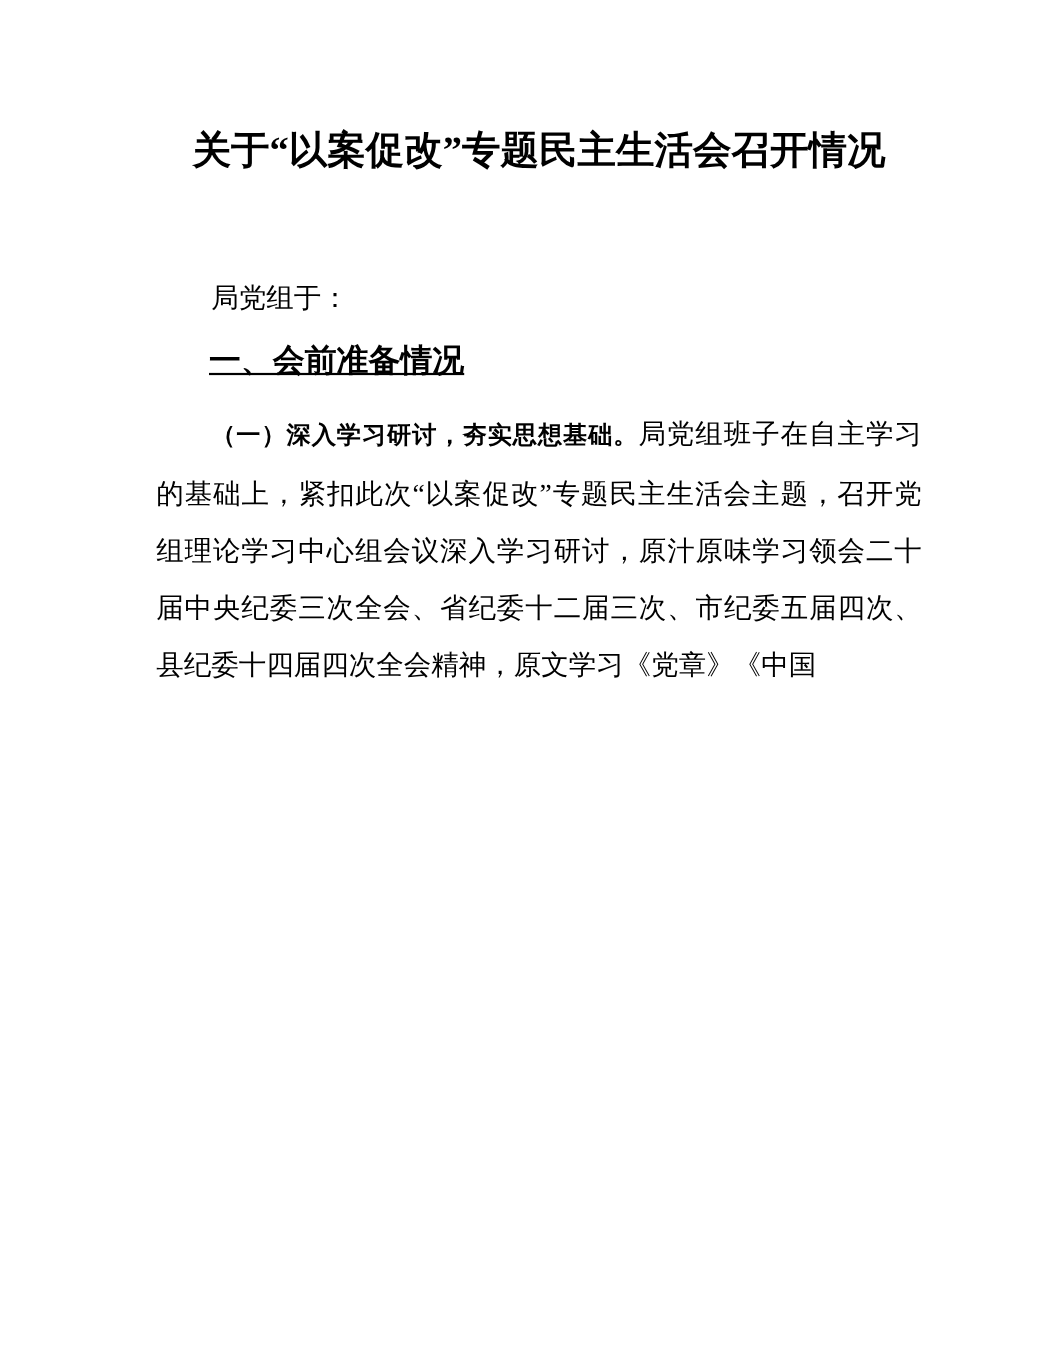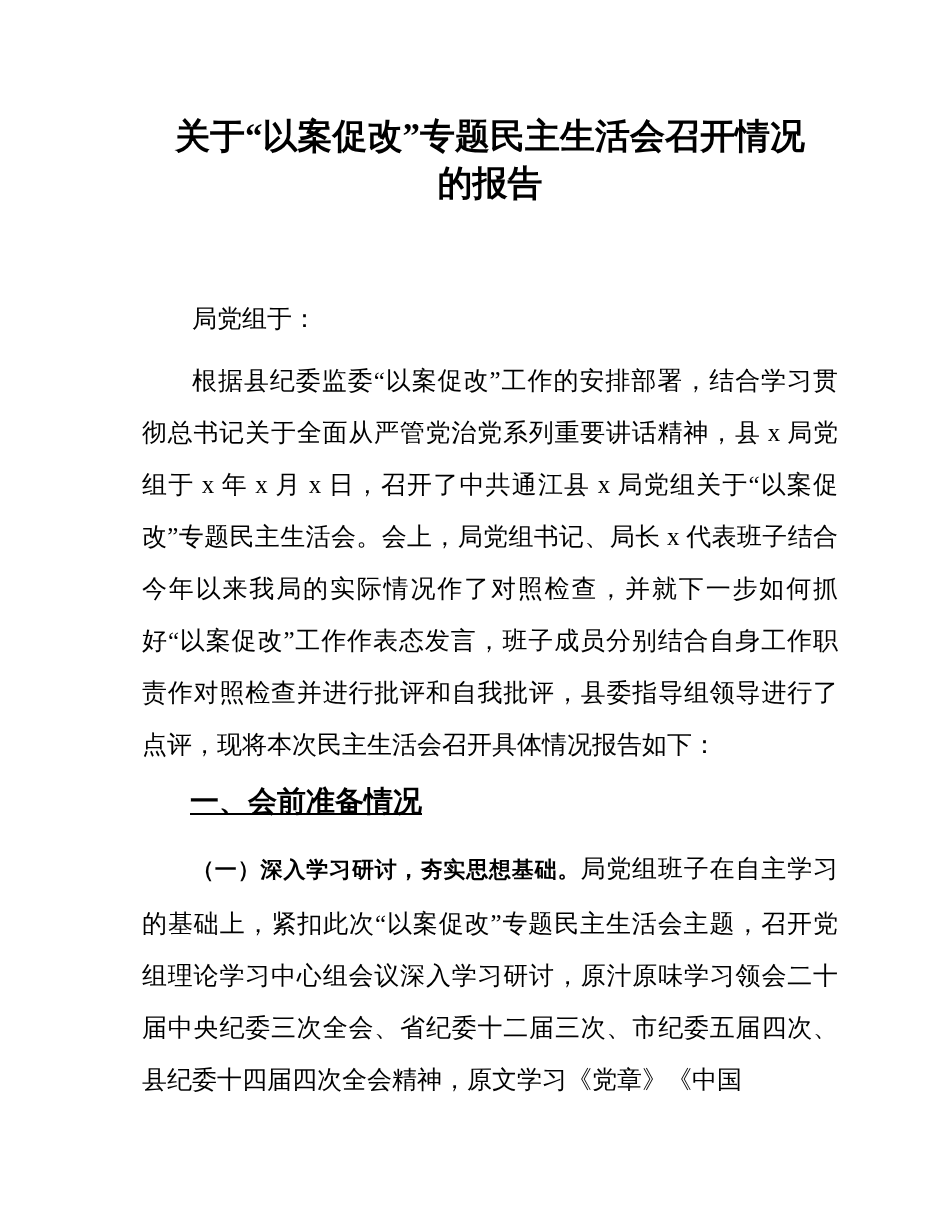--- a/index.html
+++ b/index.html
@@ -66,25 +66,23 @@
   }
 </style>
 </head>
 <body>
 
 <div class="page">
   <div class="content">
 
     <div class="doc-title">
       <div>关于“以案促改”专题民主生活会召开情况</div>
-      <div>的报告</div>
     </div>
 
     <p class="salutation">局党组于：</p>
 
-    <p class="body-para">根据县纪委监委“以案促改”工作的安排部署，结合学习贯彻总书记关于全面从严管党治党系列重要讲话精神，县 x 局党组于 x 年 x 月 x 日，召开了中共通江县 x 局党组关于“以案促改”专题民主生活会。会上，局党组书记、局长 x 代表班子结合今年以来我局的实际情况作了对照检查，并就下一步如何抓好“以案促改”工作作表态发言，班子成员分别结合自身工作职责作对照检查并进行批评和自我批评，县委指导组领导进行了点评，现将本次民主生活会召开具体情况报告如下：</p>
 
     <p class="section-heading">一、会前准备情况</p>
 
     <p class="body-para sub-para"><span class="lead">（一）深入学习研讨，夯实思想基础。</span><span>局党组班子在自主学习的基础上，紧扣此次“以案促改”专题民主生活会主题，召开党组理论学习中心组会议深入学习研讨，原汁原味学习领会二十届中央纪委三次全会、省纪委十二届三次、市纪委五届四次、县纪委十四届四次全会精神，原文学习《党章》《中国</span></p>
 
   </div>
 </div>
 
 </body></html>

